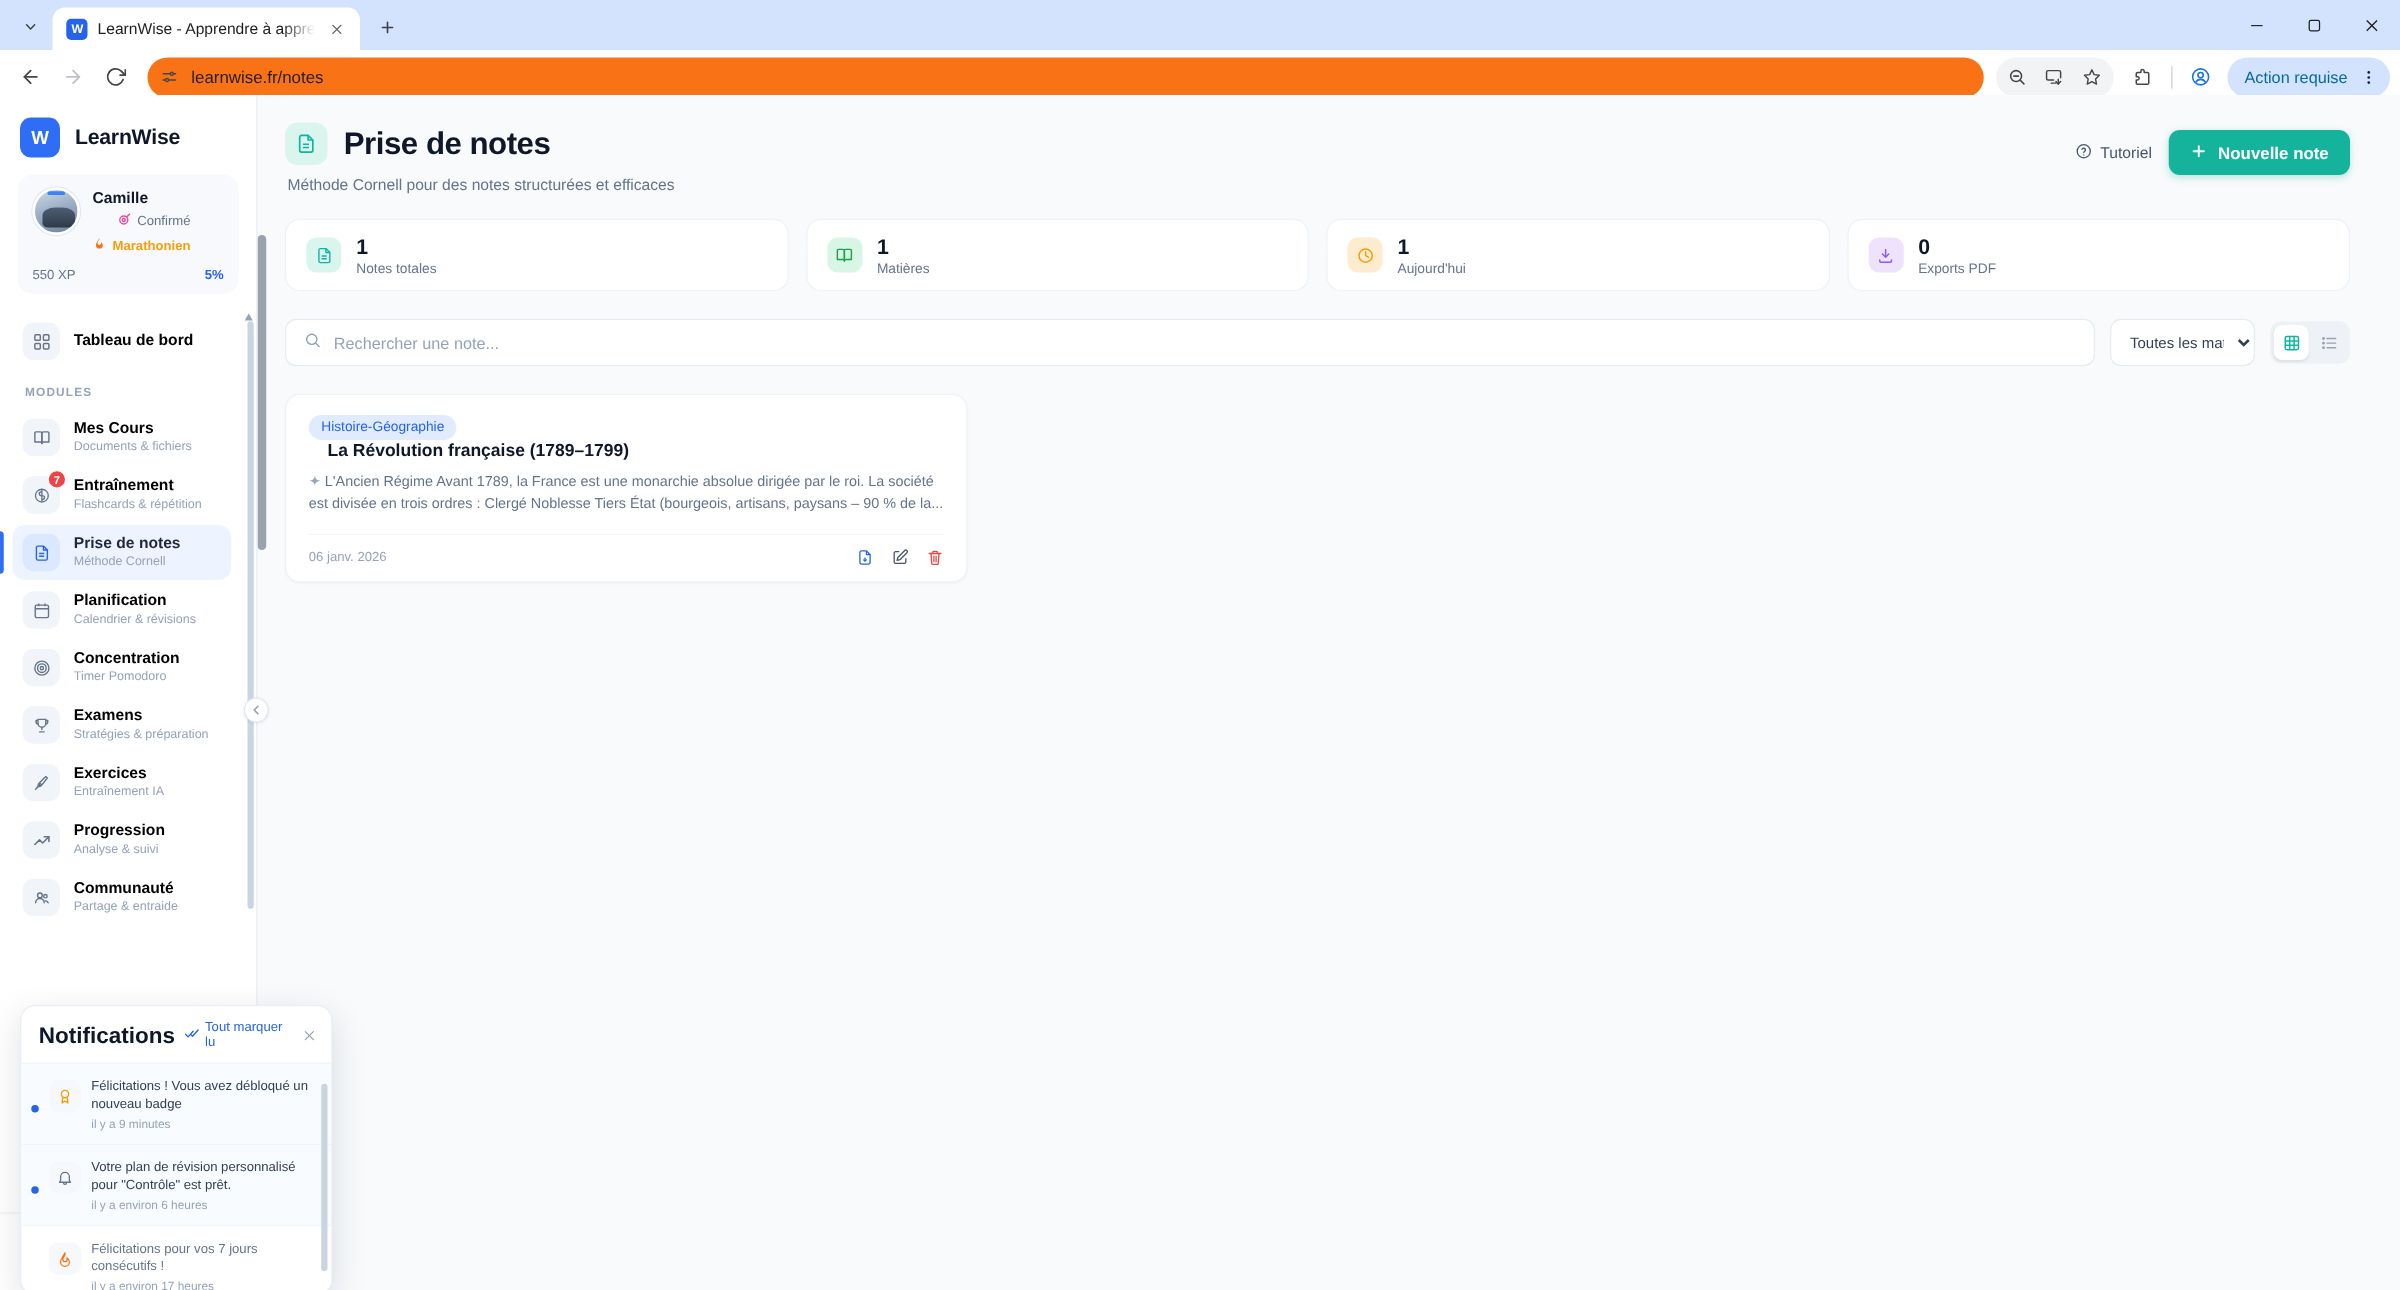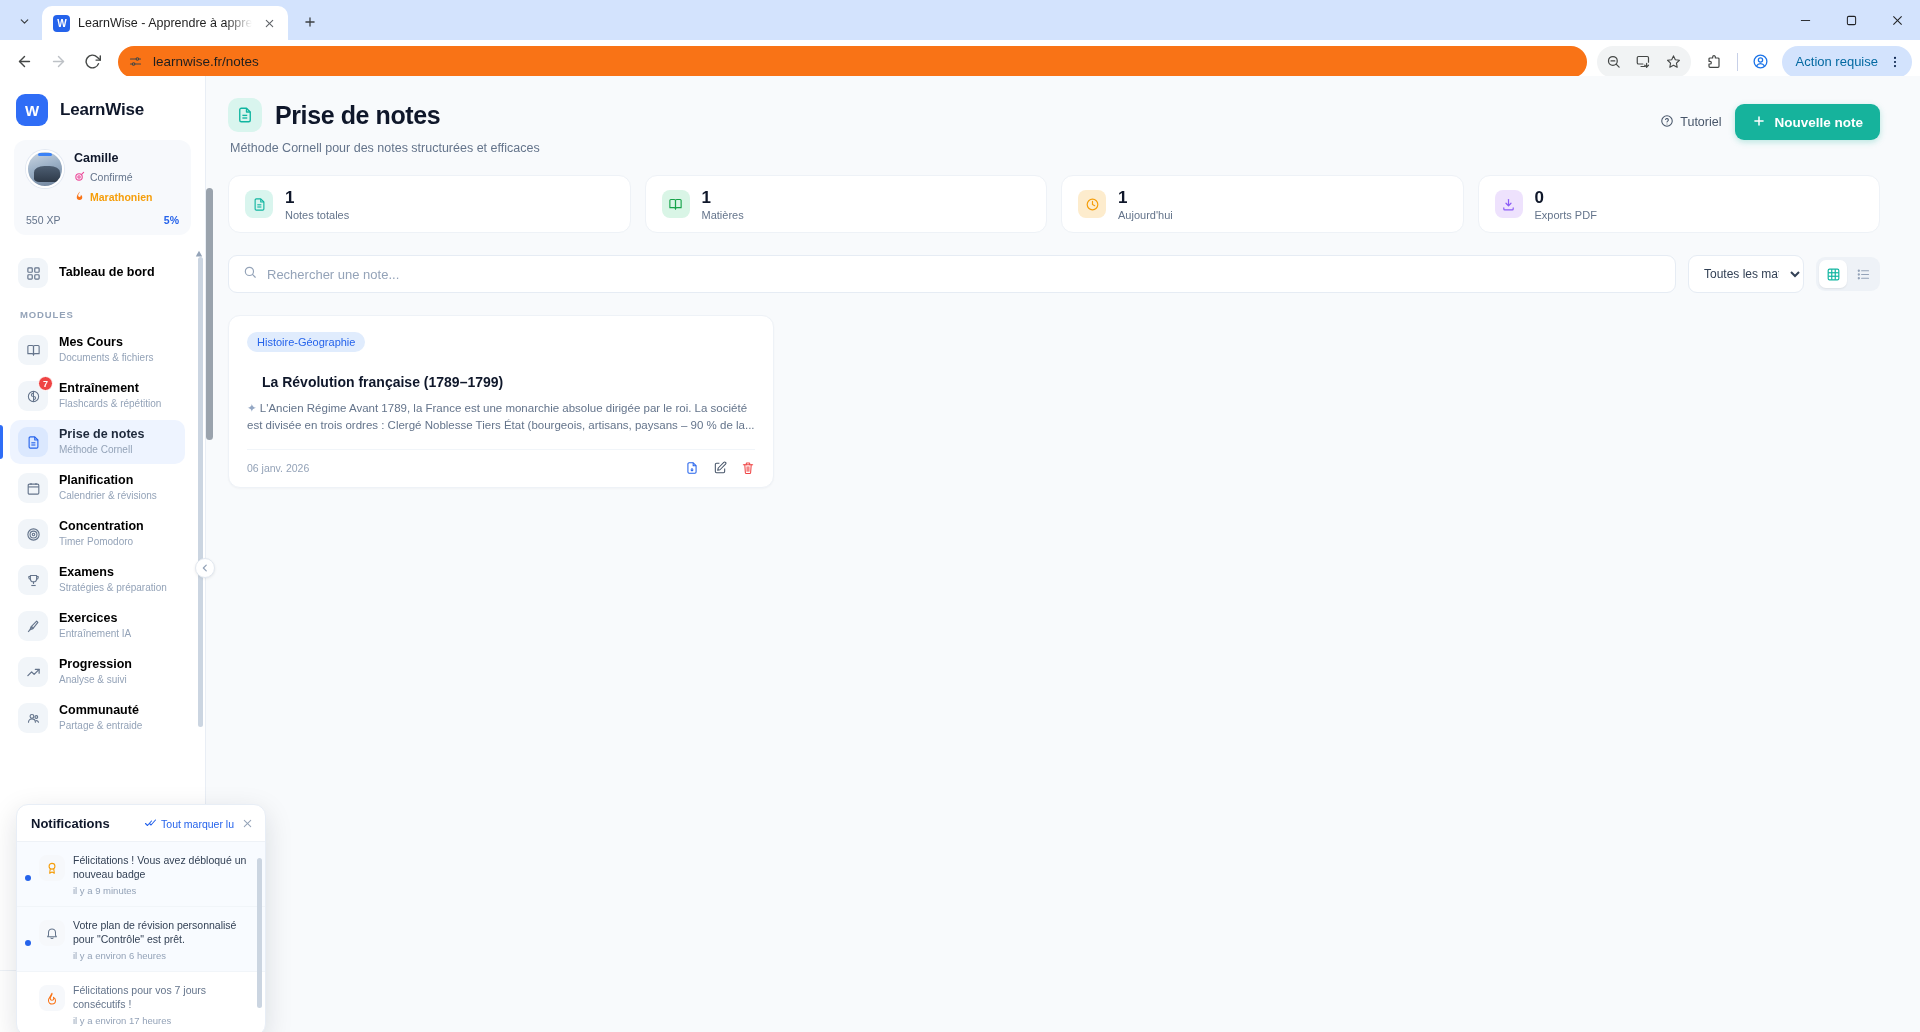--- a/index.html
+++ b/index.html
@@ -129,21 +129,21 @@
   .avatar::after {
     content:''; position:absolute; left:6px; bottom:4px; width:26px; height:16px;
     background: linear-gradient(180deg,#4d5e72,#2e3a49); border-radius: 40% 40% 20% 20%;
   }
   .avatar-badge {
     position: absolute; top: 1px; left: 50%; transform: translateX(-50%);
     width: 14px; height: 3px; border-radius: 2px; background: #3b82f6; z-index: 2;
   }
   .profile-info { padding-top: 1px; }
   .profile-name { font-size: 12.5px; font-weight: 700; color: #0f172a; line-height: 15px; }
-  .profile-row { display: flex; align-items: center; gap: 5px; margin-top: 2px; }
+  .profile-row { display: flex; align-items: center; gap: 5px; margin-top: 2px; justify-content: flex-end; }
   .profile-row .lbl { font-size: 10.5px; color: #64748b; }
   .profile-row .lbl.orange { color: #f59e0b; font-weight: 600; }
   .profile-bottom { display: flex; justify-content: space-between; align-items: center; margin-top: 8px; }
   .xp { font-size: 10.5px; color: #64748b; }
   .pct { font-size: 10.5px; color: #2563eb; font-weight: 700; }
 
   .nav-scroll { flex: 1; overflow: hidden; position: relative; padding-right: 10px; }
   .nav-item {
     display: flex; align-items: center; gap: 11px;
     margin: 2px 10px; padding: 7px 8px; border-radius: 10px;
@@ -215,21 +215,21 @@
   .notif-panel {
     position: absolute; left: 16px; bottom: -4px; width: 250px; height: 232px;
     background: #ffffff; border: 1px solid #e8eef6; border-radius: 12px;
     box-shadow: 0 8px 28px rgba(15,23,42,.13); overflow: hidden;
     display: flex; flex-direction: column; z-index: 30;
   }
   .notif-head {
     display: flex; align-items: center; padding: 11px 12px 10px 14px;
     border-bottom: 1px solid #eef2f7; gap: 8px;
   }
-  .notif-title { font-size: 13px; font-weight: 700; color: #0f172a; flex: 1; }
+  .notif-title { font-size: 18px; font-weight: 700; color: #0f172a; flex: 1; }
   .notif-markall {
     font-size: 10.5px; color: #2563eb; display: flex; align-items: center; gap: 4px;
   }
   .notif-close { color: #94a3b8; display: flex; align-items: center; }
   .notif-list { flex: 1; overflow: hidden; position: relative; }
   .notif-item {
     display: flex; gap: 8px; align-items: flex-start;
     padding: 11px 14px 10px 8px; border-bottom: 1px solid #f1f5f9;
     position: relative;
   }
@@ -327,21 +327,21 @@
   .notes-grid { display: flex; gap: 18px; margin-top: 22px; flex-wrap: wrap; }
   .note-card {
     width: 546px; background: #ffffff; border: 1px solid #eef2f7;
     border-radius: 12px; padding: 16px 18px 12px 18px;
     box-shadow: 0 1px 2px rgba(15,23,42,.03);
   }
   .note-tag {
     display: inline-block; background: #e0ecfd; color: #2563eb;
     font-size: 11px; border-radius: 12px; padding: 4px 10px; font-weight: 500;
   }
-  .note-title { font-size: 14px; font-weight: 700; color: #0f172a; margin-top: 22px; padding-left: 15px; }
+  .note-title { font-size: 14px; font-weight: 700; color: #0f172a; margin-top: 0; padding-left: 15px; }
   .note-excerpt {
     font-size: 11.5px; color: #64748b; line-height: 17px; margin-top: 10px;
   }
   .note-bullet { color: #93a7c4; }
   .note-foot {
     margin-top: 15px; padding-top: 11px; border-top: 1px solid #f1f5f9;
     display: flex; align-items: center;
   }
   .note-date { font-size: 10.5px; color: #94a3b8; flex: 1; }
   .note-actions { display: flex; align-items: center; gap: 14px; }

